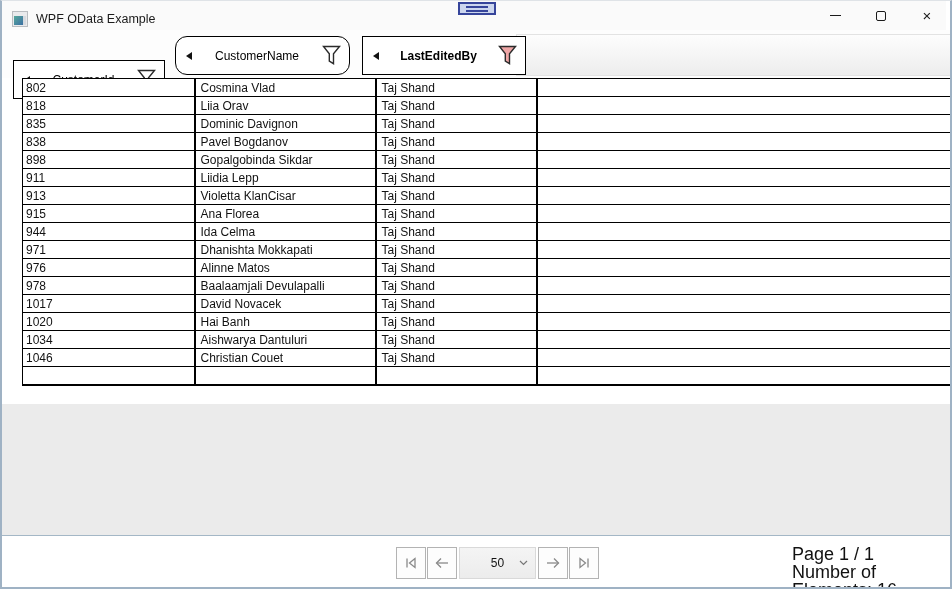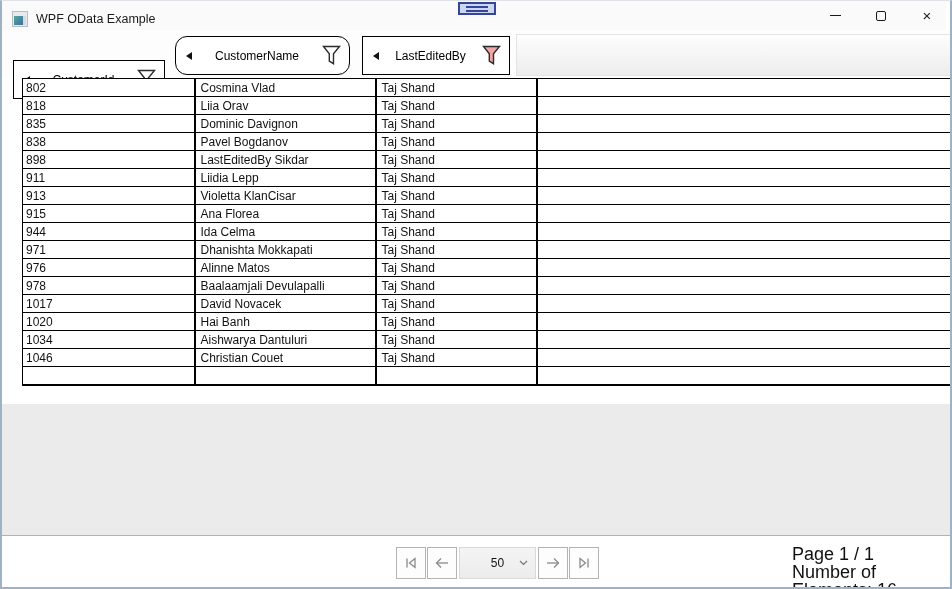--- a/index.html
+++ b/index.html
@@ -100,21 +100,21 @@
     <div class="hdr-box" style="left:173px;width:175px;border-radius:12px;">
       <span class="tri-left"></span>
       <span class="label">CustomerName</span>
       <span class="funnel">
         <svg width="19" height="21" viewBox="0 0 19 21">
             <path d="M1.5 1.5 h16 l-6 7.2 v10 l-4.2 -2.6 v-7.4 z"></path>
           </svg>
       </span>
     </div>
 
-    <div class="hdr-box" style="left:360px;width:148px;">
+    <div class="hdr-box" style="left:360px;width:164px;font-weight:bold;">
       <span class="tri-left"></span>
       <span class="label">LastEditedBy</span>
       <span class="funnel active">
         <svg width="19" height="21" viewBox="0 0 19 21">
             <path d="M1.5 1.5 h16 l-6 7.2 v10 l-4.2 -2.6 v-7.4 z"></path>
           </svg>
       </span>
     </div>
   </div>
 
@@ -145,21 +145,21 @@
           <td></td>
         </tr>
         <tr>
           <td>838</td>
           <td>Pavel Bogdanov</td>
           <td>Taj Shand</td>
           <td></td>
         </tr>
         <tr>
           <td>898</td>
-          <td>LastEditedBy Sikdar</td>
+          <td>Gopalgobinda Sikdar</td>
           <td>Taj Shand</td>
           <td></td>
         </tr>
         <tr>
           <td>911</td>
           <td>Liidia Lepp</td>
           <td>Taj Shand</td>
           <td></td>
         </tr>
         <tr>

